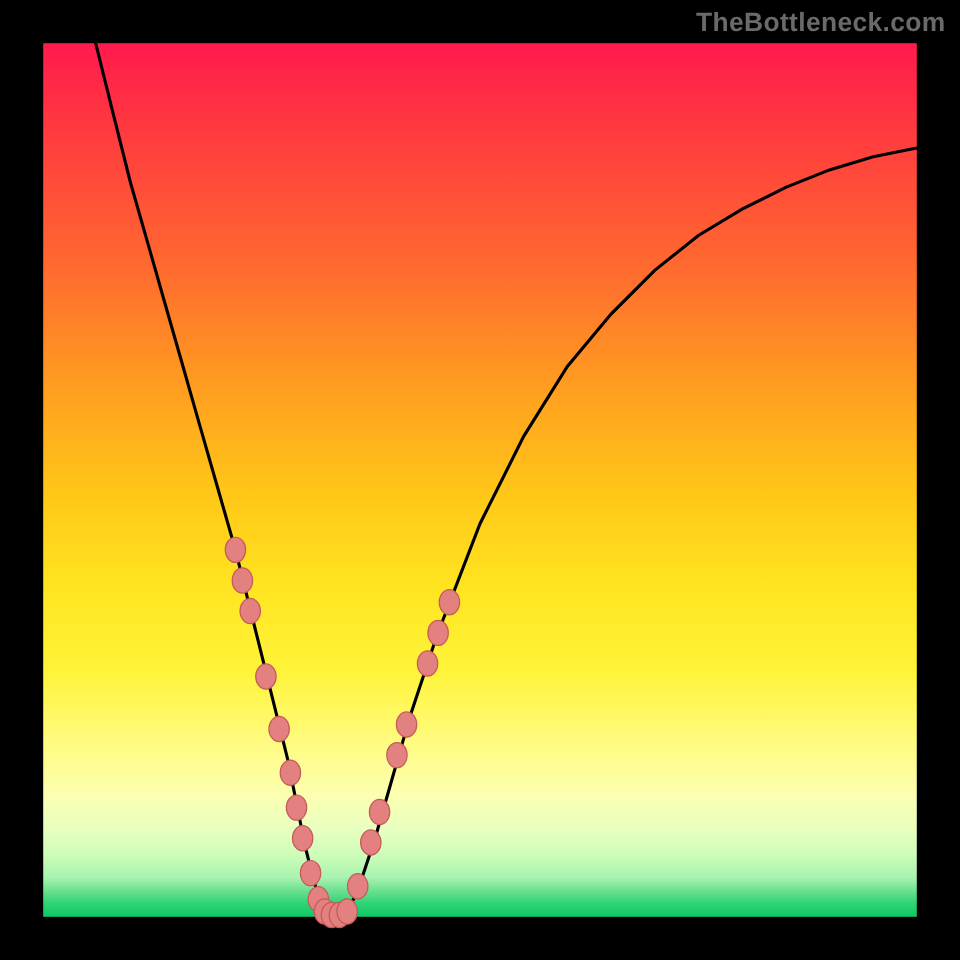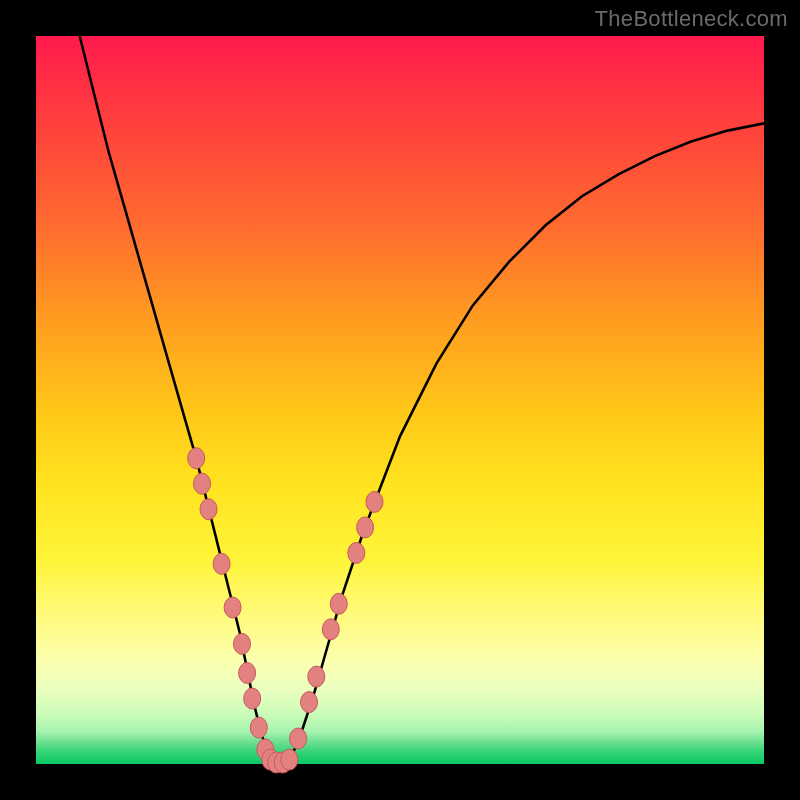--- a/index.html
+++ b/index.html
@@ -41,21 +41,21 @@
       #6ce090 97%,
       #2fd374 98.5%,
       #0dc765 100%);
   }
   .watermark {
     position: absolute;
     top: 6px;
     right: 12px;
     color: #6a6a6a;
     font-size: 22px;
-    font-weight: 400;
+    font-weight: 700;
     letter-spacing: 0.3px;
   }
   svg.curve {
     position: absolute;
     left: 0;
     top: 0;
     width: 728px;
     height: 728px;
     overflow: visible;
   }

